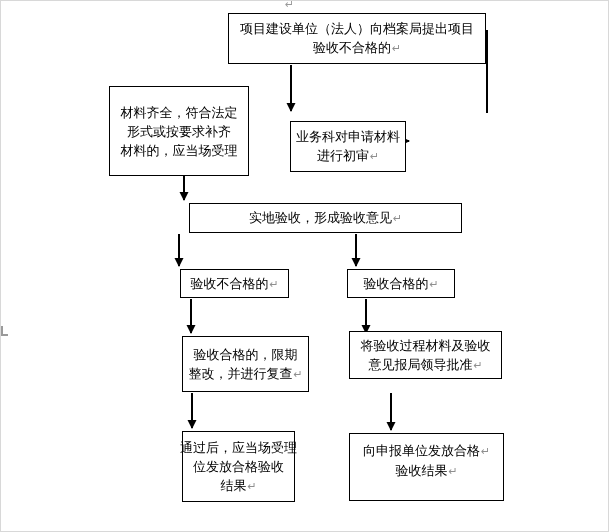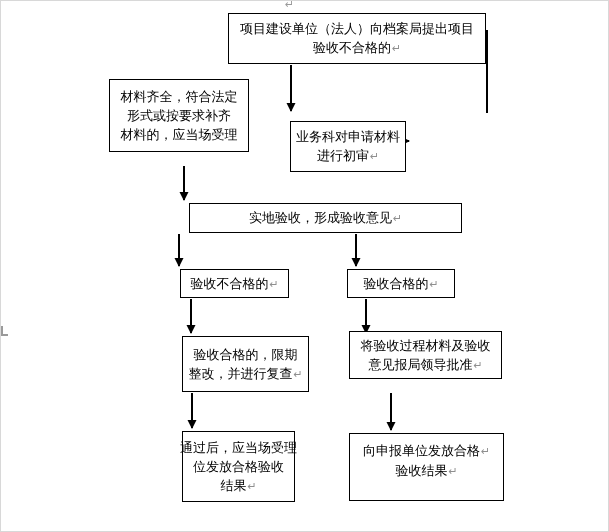--- a/index.html
+++ b/index.html
@@ -70,21 +70,21 @@
 
   <span class="floating-ret">↵</span>
 
   <div class="edge-artifact"></div>
 
   <div class="node" style="left:186px;top:12px;width:258px;height:51px">
     <div class="ln"><span>项目建设单位（法人）向档案局提出项目</span></div>
     <div class="ln"><span>验收不合格的</span><span class="ret">↵</span></div>
   </div>
 
-  <div class="node" style="left:67px;top:78px;width:140px;height:73px">
+  <div class="node" style="left:67px;top:85px;width:140px;height:90px">
     <div class="ln"><span>材料齐全，符合法定</span></div>
     <div class="ln"><span>形式或按要求补齐</span></div>
     <div class="ln"><span>材料的，应当场受理</span></div>
   </div>
 
   <div class="node" style="left:248px;top:120px;width:116px;height:51px">
     <div class="ln"><span>业务科对申请材料</span></div>
     <div class="ln"><span>进行初审</span><span class="ret">↵</span></div>
   </div>
 

